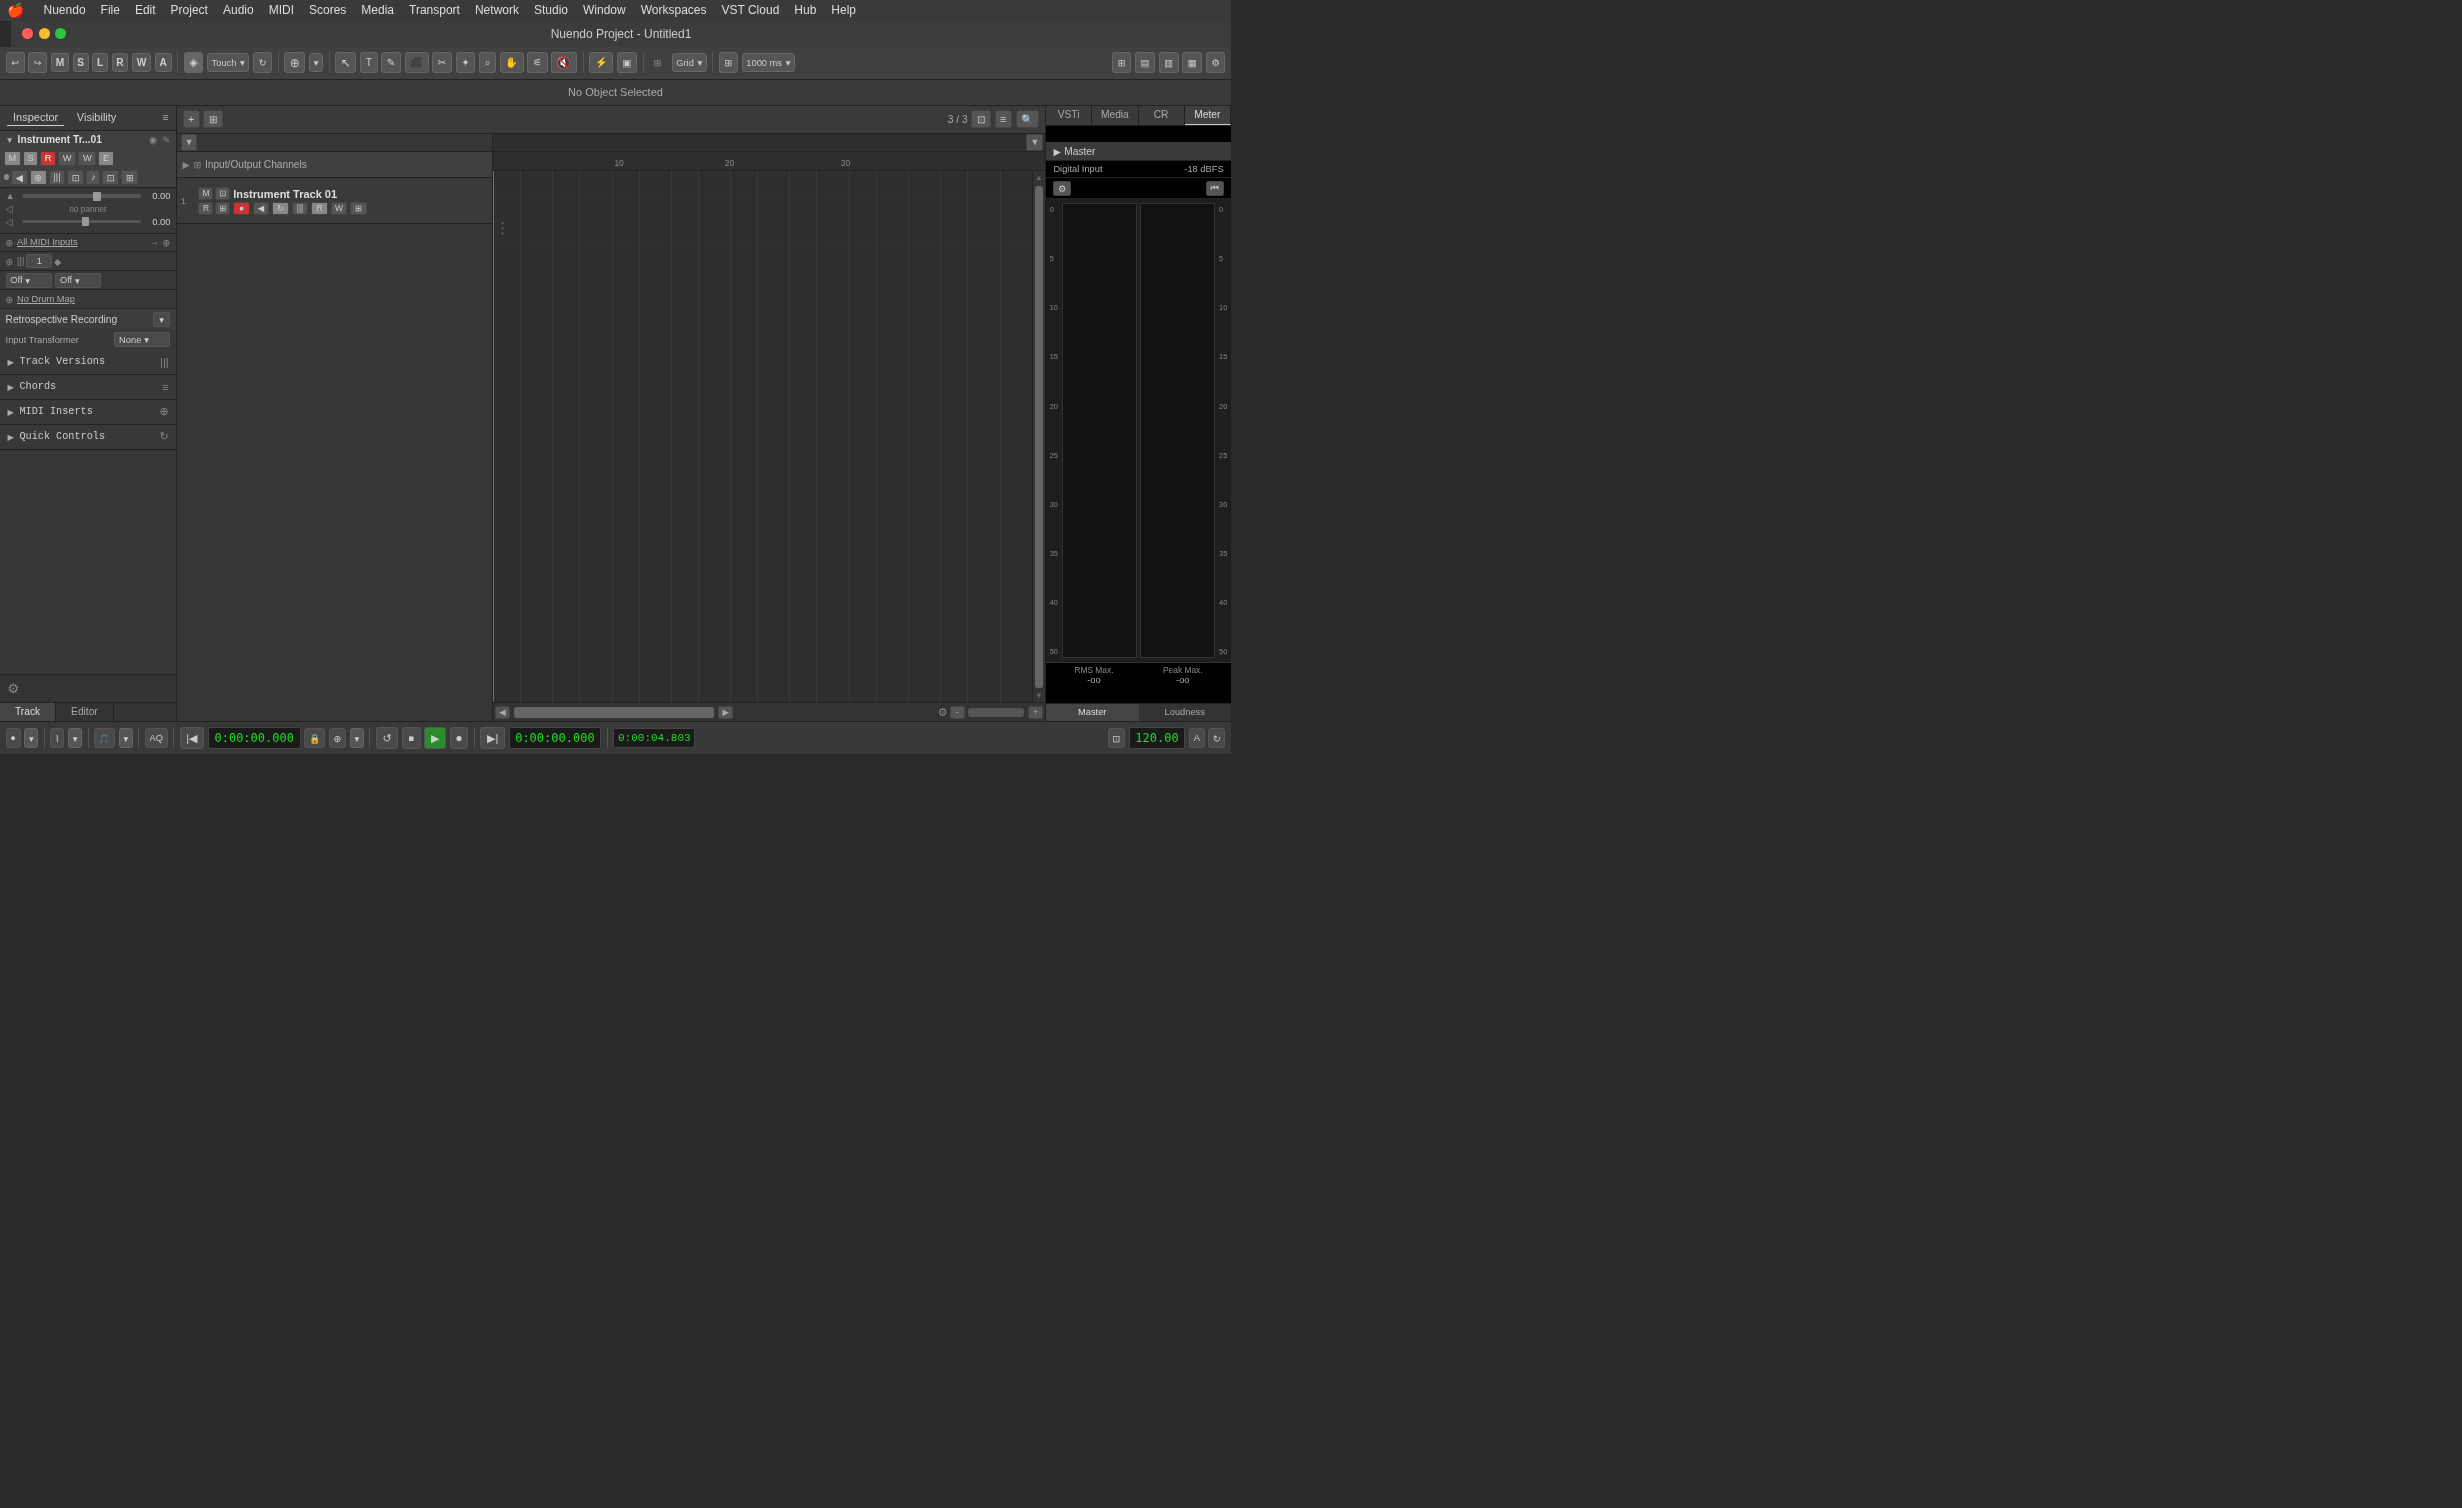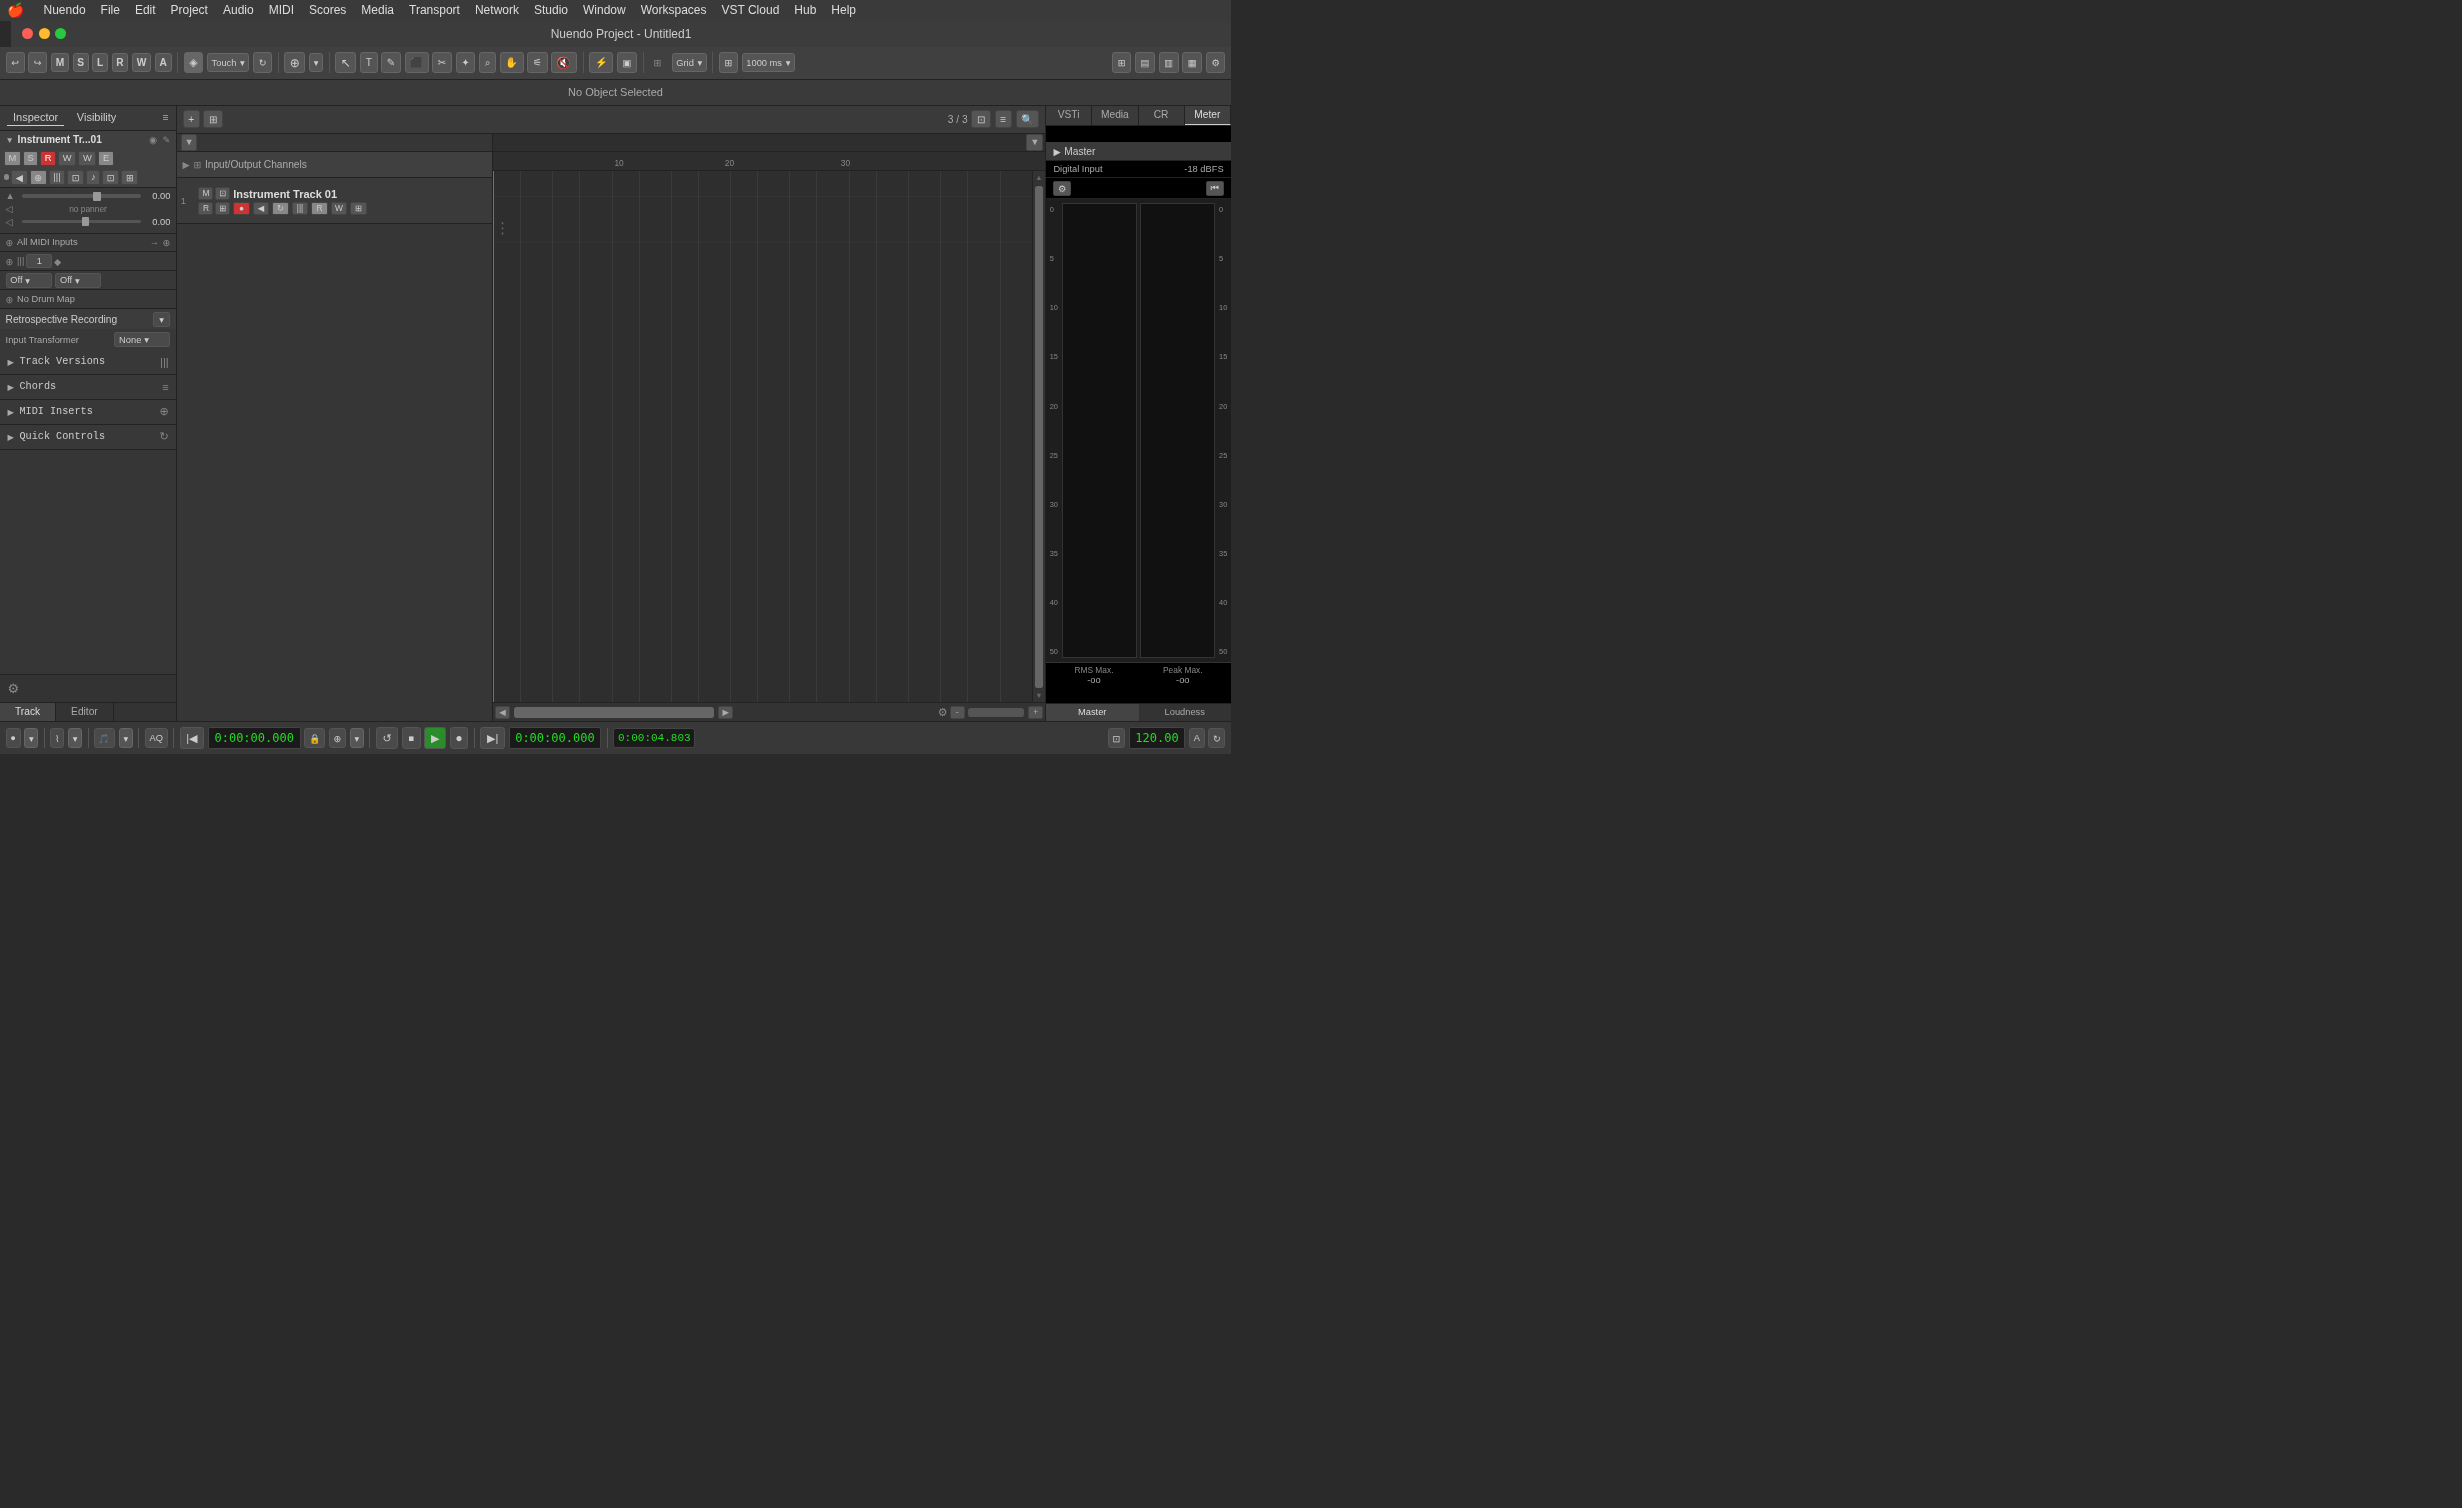--- a/index.html
+++ b/index.html
@@ -227,21 +227,21 @@
     .fader-value { color: #ccc; font-size: 9.3px; min-width: 26px; text-align: right; }
     .pan-label { color: #888; font-size: 8.4px; flex: 1; text-align: center; margin-left: 13px; }
 
     .insp-row {
       display: flex;
       align-items: center;
       padding: 1.9px 5.6px;
       gap: 3.7px;
       min-height: 18.6px;
     }
-    .insp-label { color: #aaa; font-size: 9.3px; flex: 1; }
+    .insp-label { color: #aaa; font-size: 9.3px; flex: 1; text-decoration: underline; }
     .insp-dropdown {
       background: #4a4a4a;
       border: 0.9px solid #555;
       border-radius: 1.9px;
       color: #ccc;
       padding: 0.9px 3.7px;
       font-size: 9.3px;
       display: flex;
       align-items: center;
       gap: 2.8px;

